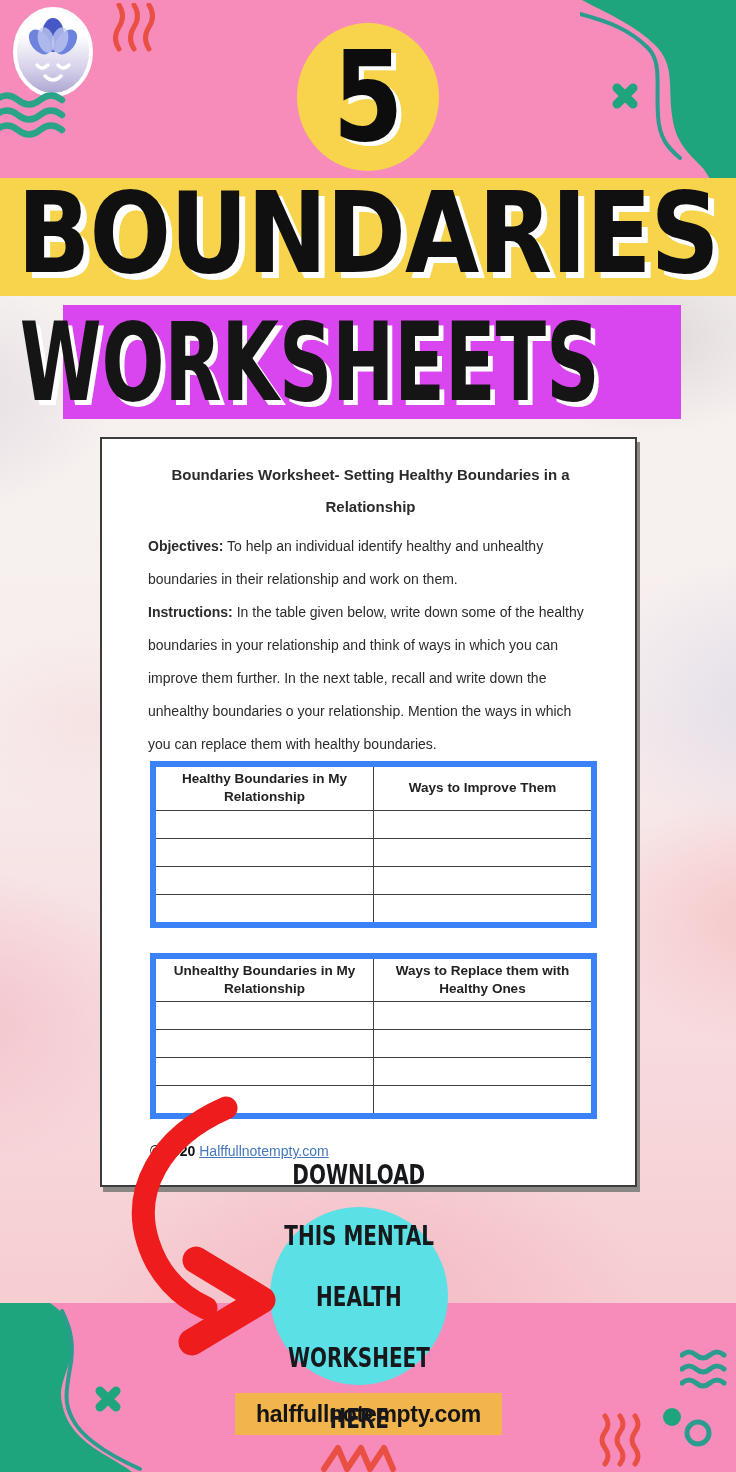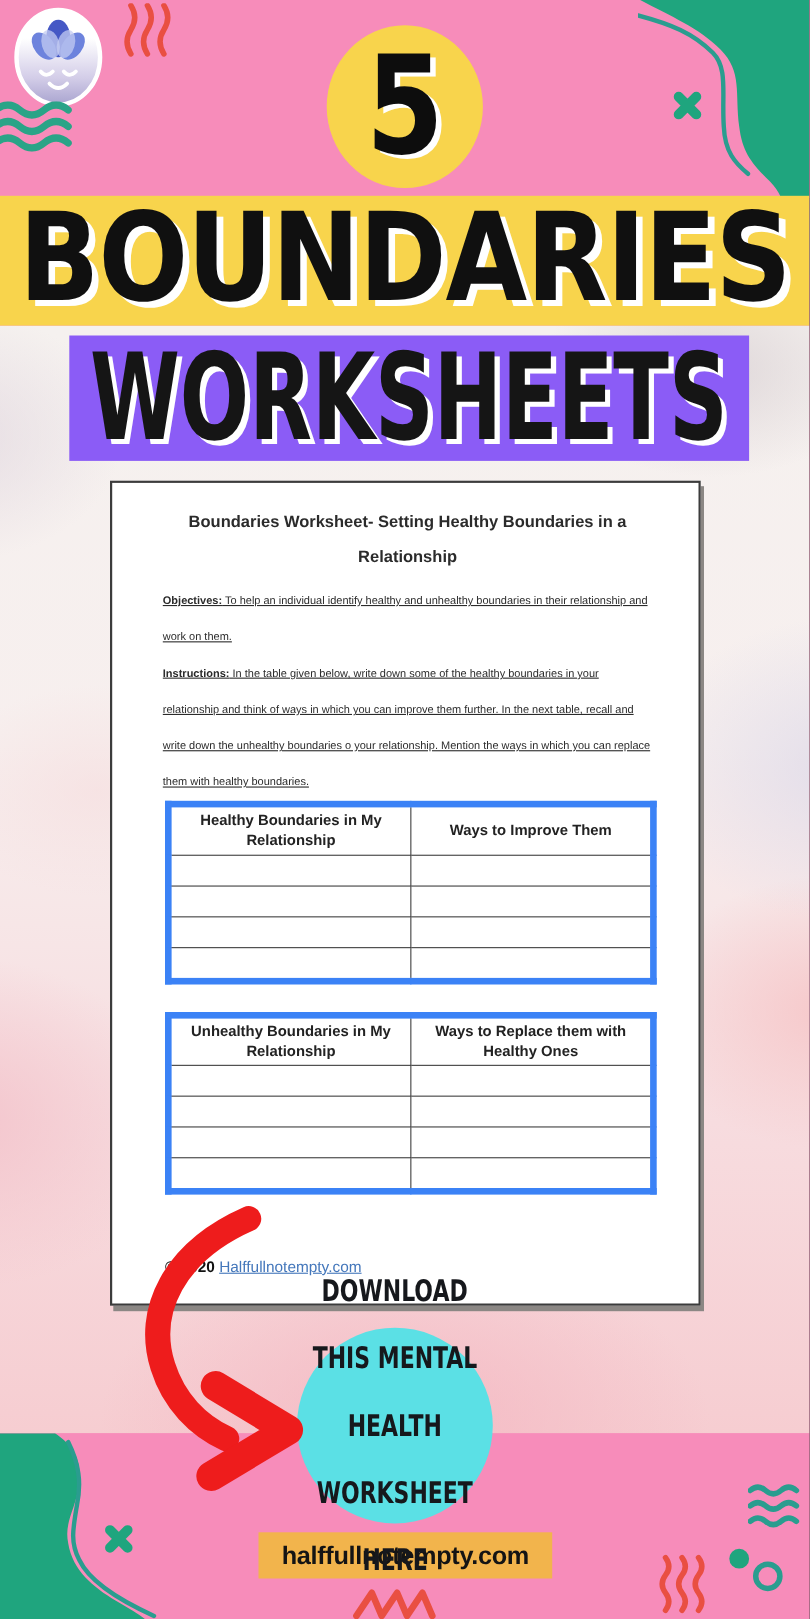--- a/index.html
+++ b/index.html
@@ -24,22 +24,22 @@
       radial-gradient(ellipse 240px 150px at 88% 4%, rgba(205,195,200,.55), transparent 65%),
       radial-gradient(ellipse 260px 190px at -6% 10%, rgba(226,216,224,.8), transparent 60%),
       radial-gradient(ellipse 300px 230px at 104% 40%, rgba(216,213,232,.65), transparent 60%),
       radial-gradient(ellipse 260px 200px at 102% 62%, rgba(246,198,200,.9), transparent 62%),
       radial-gradient(ellipse 320px 250px at -4% 72%, rgba(243,195,203,.9), transparent 60%),
       radial-gradient(ellipse 420px 240px at 50% 99%, rgba(244,185,195,.95), transparent 66%),
       radial-gradient(ellipse 240px 160px at 12% 42%, rgba(246,223,224,.7), transparent 60%),
       linear-gradient(180deg,#f5f1ef 0%,#f7efee 38%,#f7dcdf 72%,#f6cdd1 100%);
   }
   .worksheets-banner{
-    position:absolute;left:63px;top:305px;width:618px;height:114px;background:#8b5cf6;
-    display:flex;align-items:center;justify-content:center;z-index:2;
+    position:absolute;left:63px;top:305px;width:618px;height:114px;background:#d946ef;
+    display:flex;align-items:center;justify-content:flex-end;z-index:2;
   }
   .worksheets-banner .big-word{
     font-family:"DejaVu Sans",sans-serif;font-weight:bold;font-size:95px;color:#151515;
     white-space:nowrap;display:inline-block;transform:scale(0.78,1.15);
     text-shadow:6px 4px 0 #ffffff;
   }
   .bottom-band{position:absolute;left:0;top:1303px;width:736px;height:169px;background:#f78cba;z-index:1;}
   
   .count-badge{
     position:absolute;left:297px;top:23px;width:142px;height:148px;border-radius:50%;
@@ -51,21 +51,21 @@
   }
   
   .page{
     position:absolute;left:100px;top:437px;width:537px;height:750px;box-sizing:border-box;
     background:#ffffff;border:2px solid #3c3c3c;box-shadow:3px 5px 0 0 #8b8784;
     z-index:3;padding:0 42px 8px 46px;color:#2b2b2b;
   }
   .ws-title{margin-top:20px;margin-bottom:7px;text-align:center;font-weight:bold;font-size:15px;}
   .ws-title .t1{line-height:32px;}
   .ws-title .t2{line-height:32px;}
-  .ws-para{margin:0;font-size:10px;line-height:33px;text-decoration:underline;}
+  .ws-para{margin:0;font-size:14px;line-height:33px;}
   .ws-para b{font-weight:bold;}
   table.ws-table{border-collapse:collapse;width:447px;margin-left:2px;table-layout:fixed;}
   table.t2{margin-top:25px;}
   .ws-table th{
     border:1.5px solid #3f3f3f;font-size:13.5px;font-weight:bold;text-align:center;
     height:46px;line-height:18px;padding:2px 8px;box-sizing:border-box;color:#222;
   }
   .ws-table td{border:1.5px solid #3f3f3f;height:27px;padding:0;}
   .ws-table{border:6px solid #3b82f6;}
   .ws-footer{position:absolute;left:48px;bottom:26px;font-size:14px;}

